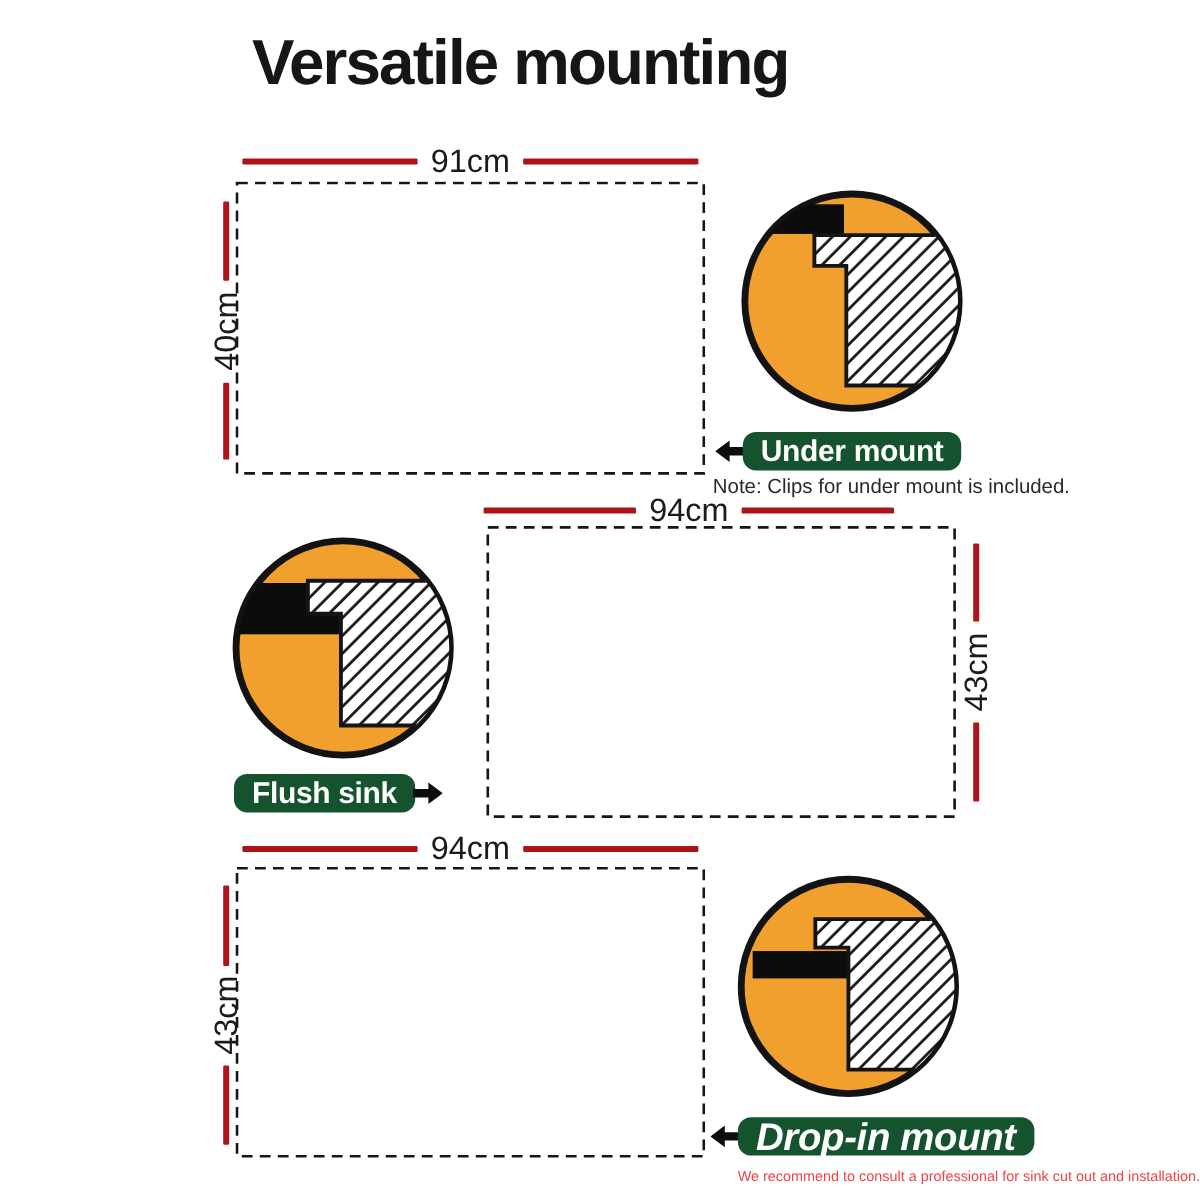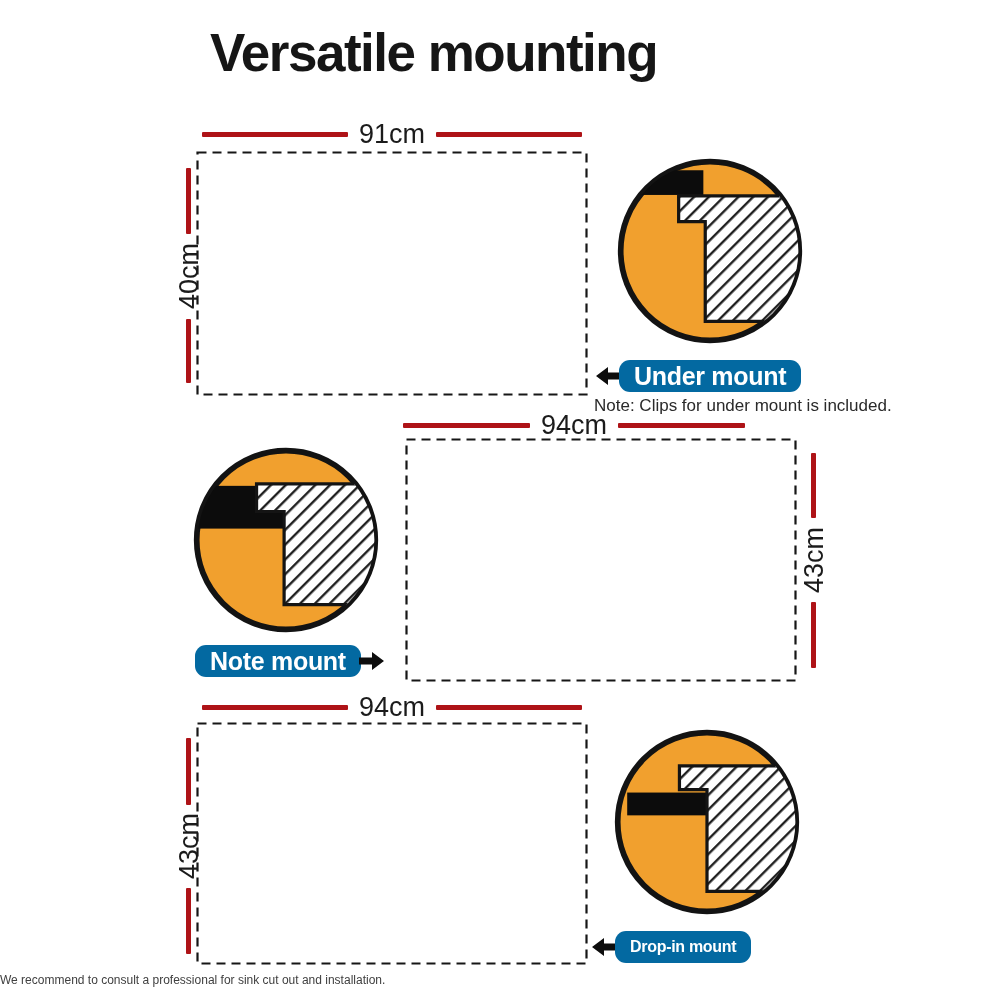--- a/index.html
+++ b/index.html
@@ -27,33 +27,33 @@
   .dim-text{font-size:27px;font-weight:400;color:#1b1b1b;white-space:nowrap;line-height:1;}
   .vline{position:absolute;width:5px;background:var(--accent-red,#ae1317);border-radius:1px;}
   .vlabel{
     position:absolute;font-size:27px;font-weight:400;color:#1b1b1b;white-space:nowrap;
     transform:translate(-50%,-50%) rotate(-90deg);line-height:1;
   }
   
   .mount-tag{position:absolute;display:flex;align-items:center;}
   .pill{
     height:32px;display:flex;align-items:center;justify-content:center;
-    background:#0369a1;color:#fff;font-size:25px;font-weight:700;
+    background:#14532d;color:#fff;font-size:25px;font-weight:700;
     padding:0 15px;border-radius:11px;white-space:nowrap;letter-spacing:-0.3px;
   }
   .tag-arrow{flex:0 0 auto;}
   .tag-arrow.left{margin-right:-2px;}
   .tag-arrow.right{margin-left:-2px;}
   
   .note{
     position:absolute;font-size:17px;color:#2a2a2a;text-align:center;white-space:nowrap;
   }
   .footer-note{
-    position:absolute;left:0;top:973px;width:1000px;text-align:left;
-    font-size:12px;color:#404040;
+    position:absolute;left:0;top:973px;width:1000px;text-align:right;
+    font-size:12px;color:#ef4444;
   }
   
   .mc-bg{fill:var(--orange,#f1a02e);stroke:#131313;stroke-width:6;}
   .mc-hatch{fill:url(#hatch);stroke:#141414;stroke-width:3.4;}
   .mc-black{fill:#0c0c0c;}
 </style>
 </head>
 <body>
 
 <div class="canvas">
@@ -126,21 +126,21 @@
         </clipPath>
       </defs>
     <circle class="mc-bg" cx="100" cy="100" r="94"></circle>
     <g clip-path="url(#clip-f)">
       <rect class="mc-black" x="4" y="43" width="94" height="45"></rect>
       <path class="mc-hatch" d="M69,41 H205 V168 H98 V70 H69 Z"></path>
     </g>
   </svg>
 
   <div class="mount-tag" style="left:195px;top:645px;">
-    <div class="pill">Note mount</div>
+    <div class="pill">Flush sink</div>
     <svg class="tag-arrow right" width="25" height="20" viewBox="0 0 25 20">
       <path d="M0,6.5 H13 V1 L25,10 L13,19 V13.5 H0 Z" fill="#0d0d0d"></path>
     </svg>
   </div>
 
   <div class="dim-h" style="left:196px;top:691px;width:392px;">
     <div class="dim-line-h" style="width:146px;"></div>
     <div class="dim-text">94cm</div>
     <div class="dim-line-h" style="width:146px;"></div>
   </div>
@@ -163,18 +163,18 @@
     <g clip-path="url(#clip-d)">
       <rect class="mc-black" x="16" y="69" width="84" height="24"></rect>
       <path class="mc-hatch" d="M71,41 H205 V173 H100 V66 H71 Z"></path>
     </g>
   </svg>
 
   <div class="mount-tag" style="left:592px;top:931px;">
     <svg class="tag-arrow left" width="25" height="20" viewBox="0 0 25 20">
       <path d="M25,6.5 H12 V1 L0,10 L12,19 V13.5 H25 Z" fill="#0d0d0d"></path>
     </svg>
-    <div class="pill" style="font-size:16px;">Drop-in mount</div>
+    <div class="pill" style="font-size:32px;font-style:italic;">Drop-in mount</div>
   </div>
 
   <div class="footer-note">We recommend to consult a professional for sink cut out and installation.</div>
 
 </div>
 
 </body></html>

